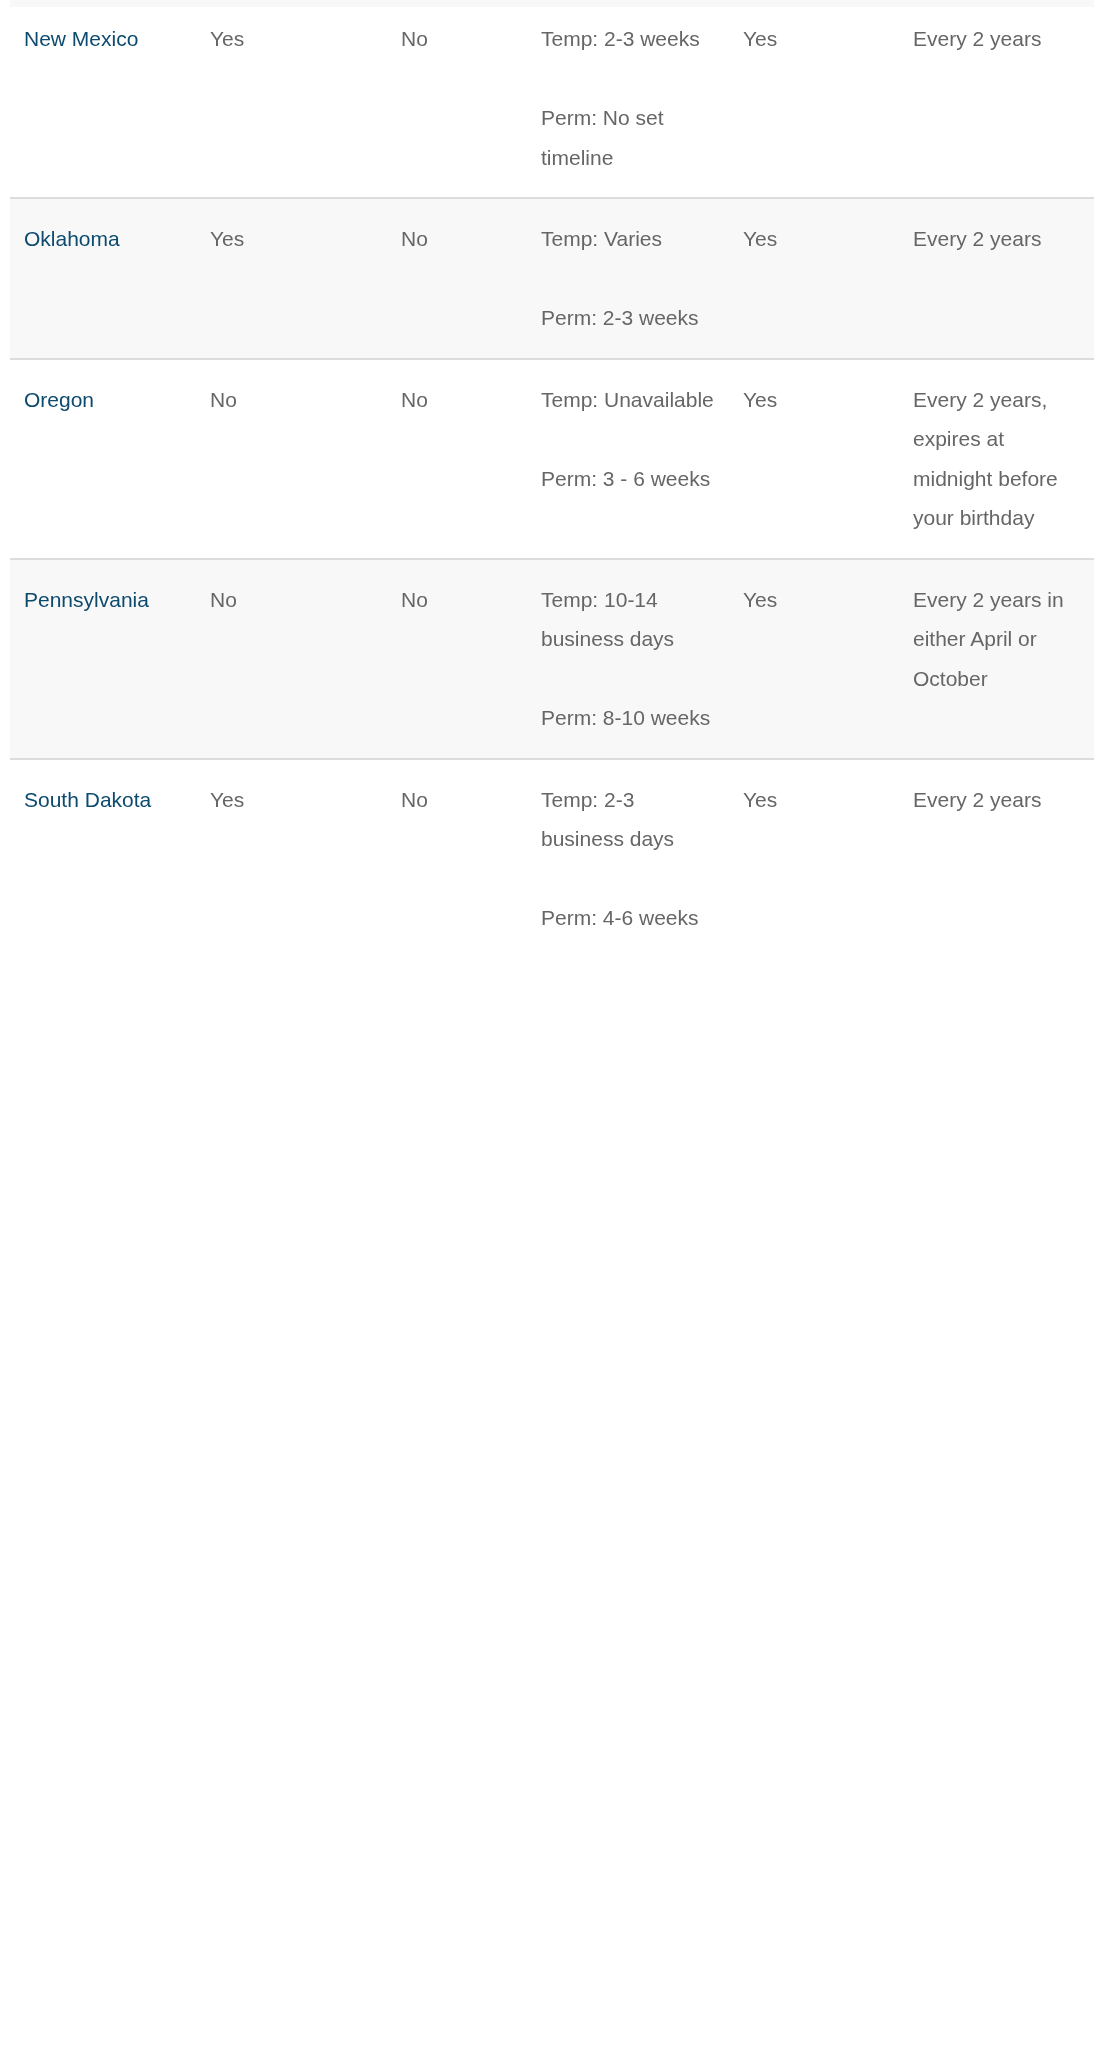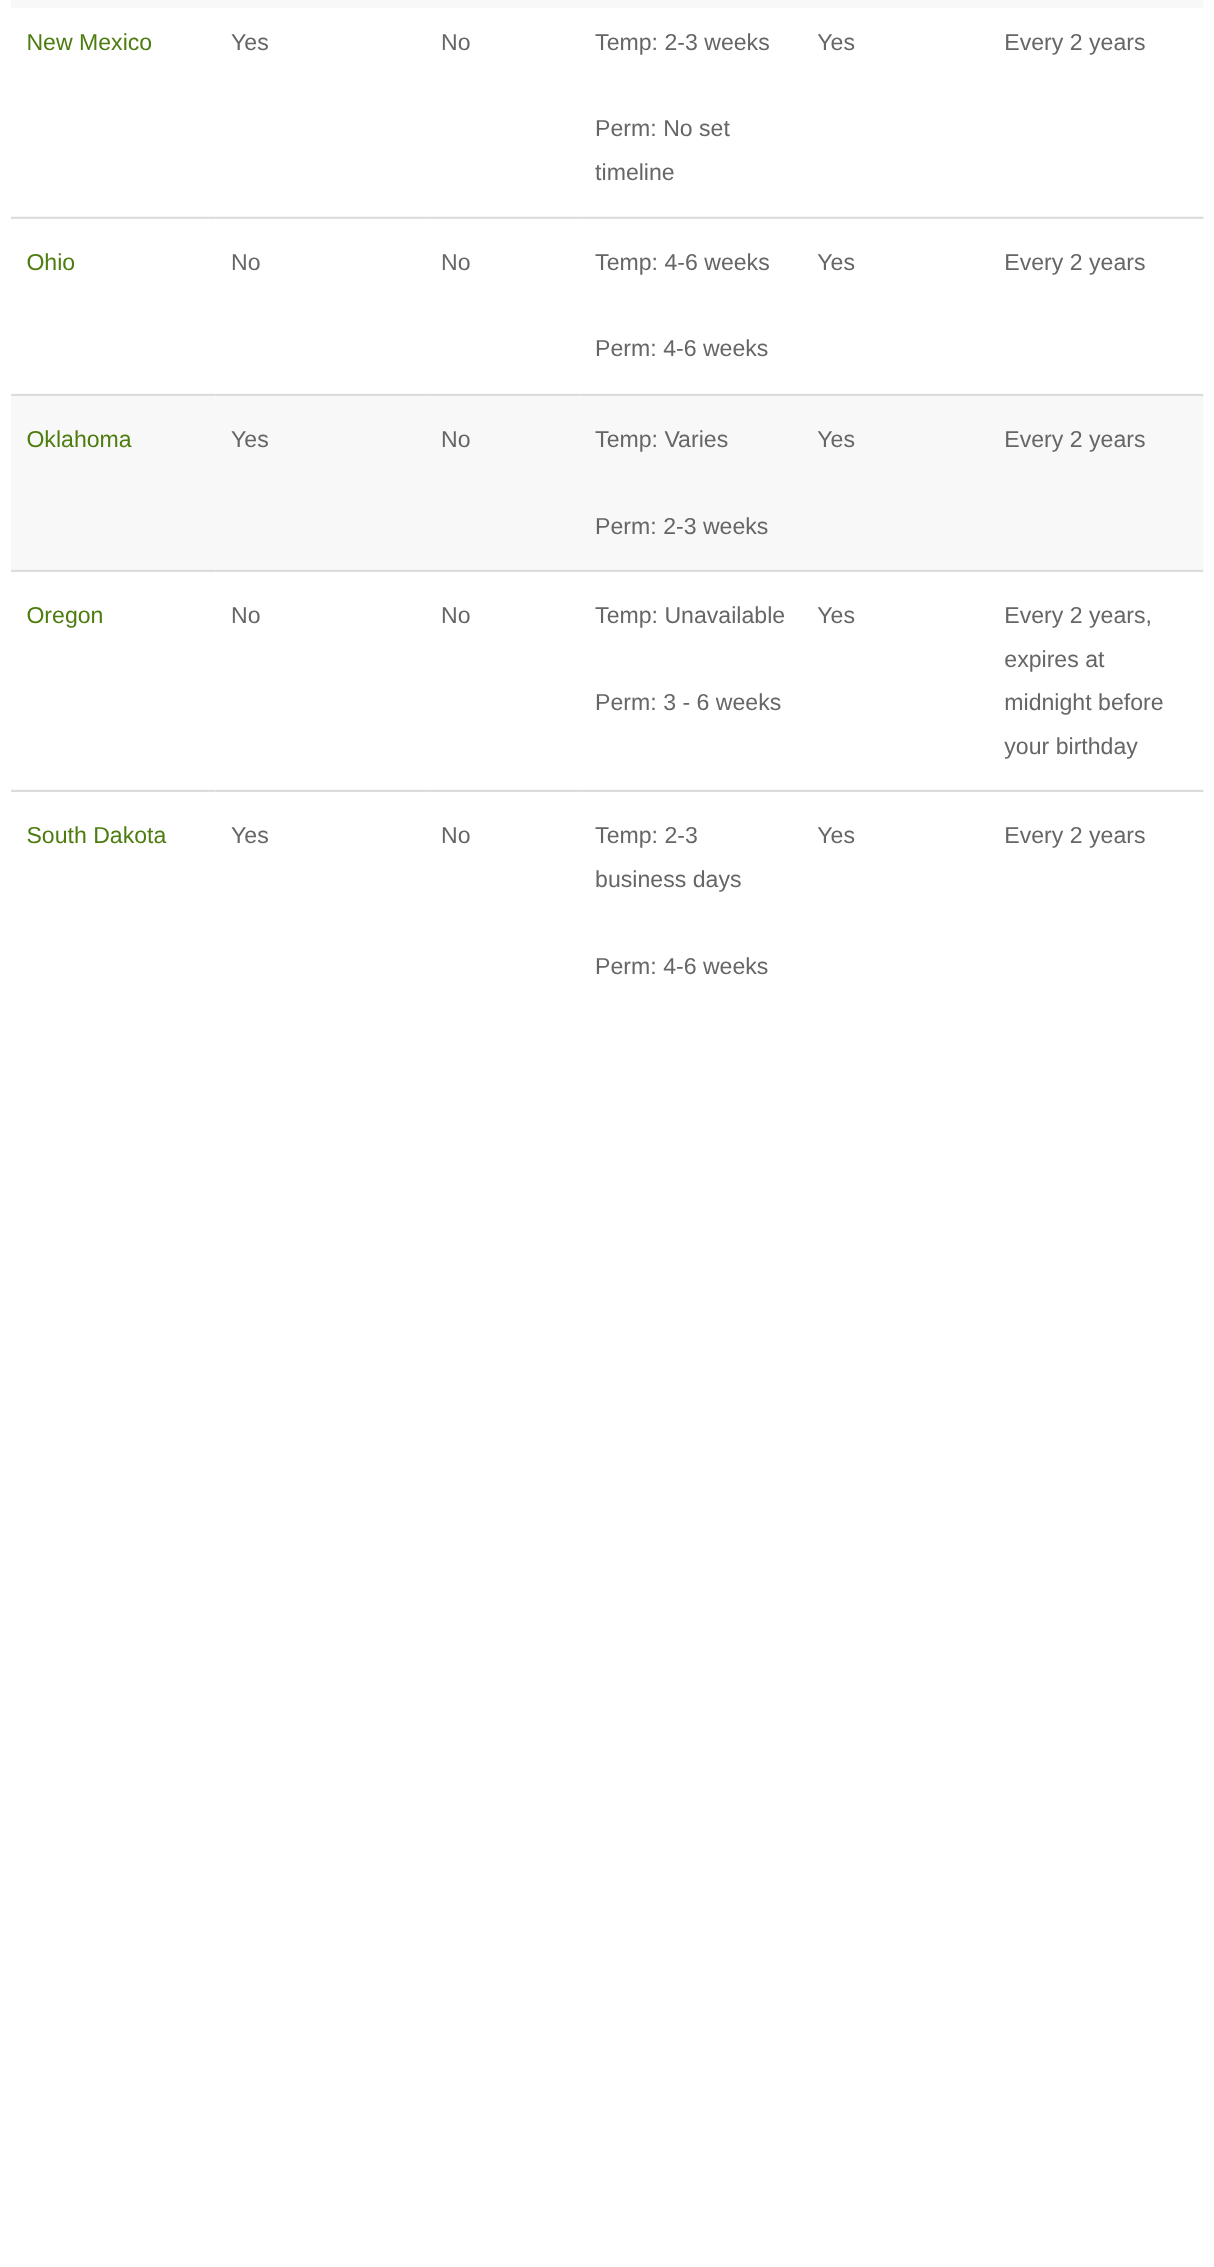--- a/index.html
+++ b/index.html
@@ -7,21 +7,21 @@
          font-family: "Liberation Sans", "DejaVu Sans", sans-serif; }
   .table-wrap { position: absolute; left: 10px; top: -3px; width: 1084px; }
   table { border-collapse: collapse; width: 1084px; table-layout: fixed; }
   col.c1 { width: 186px; } col.c2 { width: 191px; } col.c3 { width: 140px; }
   col.c4 { width: 202px; } col.c5 { width: 170px; } col.c6 { width: 195px; }
   tr.row { border-top: 2px solid #dcdcdc; }
   tr.row.alt { background: #f8f8f8; }
   td { vertical-align: top; padding: 20px 14px 20px 14px; font-size: 21px;
        line-height: 39.5px; color: #666666; word-wrap: break-word; }
   td:first-child { padding-left: 14px; }
-  td.state a { color: #4d7c0f; text-decoration: none; font-size: 21px; }
+  td.state a { color: #0c4a6e; text-decoration: none; font-size: 21px; }
   .gap { display: block; height: 39.5px; }
   .top-strip { position: absolute; left: 10px; top: 0; width: 1084px; height: 7px; background: #f8f8f8; }
 </style>
 </head>
 <body>
 
 <div class="top-strip"></div>
 <div class="table-wrap">
   <table>
     <colgroup>
@@ -38,47 +38,47 @@
     <td>Yes</td>
     <td>No</td>
     <td><span>Temp: 2-3 weeks</span><span class="gap"></span><span>Perm: No set timeline</span></td>
     <td>Yes</td>
     <td>Every 2 years</td>
   </tr>
 
 
 
 
-  <tr class="row">
-    <td class="state"><a href="#">Ohio</a></td>
-    <td>No</td>
-    <td>No</td>
-    <td><span>Temp: 4-6 weeks</span><span class="gap"></span><span>Perm: 4-6 weeks</span></td>
-    <td>Yes</td>
-    <td>Every 2 years</td>
-  </tr>
 
   <tr class="row alt">
     <td class="state"><a href="#">Oklahoma</a></td>
     <td>Yes</td>
     <td>No</td>
     <td><span>Temp: Varies</span><span class="gap"></span><span>Perm: 2-3 weeks</span></td>
     <td>Yes</td>
     <td>Every 2 years</td>
   </tr>
 
   <tr class="row">
     <td class="state"><a href="#">Oregon</a></td>
     <td>No</td>
     <td>No</td>
     <td><span>Temp: Unavailable</span><span class="gap"></span><span>Perm: 3 - 6 weeks</span></td>
     <td>Yes</td>
     <td>Every 2 years, expires at midnight before your birthday</td>
   </tr>
 
+  <tr class="row alt">
+    <td class="state"><a href="#">Pennsylvania</a></td>
+    <td>No</td>
+    <td>No</td>
+    <td><span>Temp: 10-14 business days</span><span class="gap"></span><span>Perm: 8-10 weeks</span></td>
+    <td>Yes</td>
+    <td>Every 2 years in either April or October</td>
+  </tr>
 
 
 
   <tr class="row">
     <td class="state"><a href="#">South Dakota</a></td>
     <td>Yes</td>
     <td>No</td>
     <td><span>Temp: 2-3 business days</span><span class="gap"></span><span>Perm: 4-6 weeks</span></td>
     <td>Yes</td>
     <td>Every 2 years</td>

